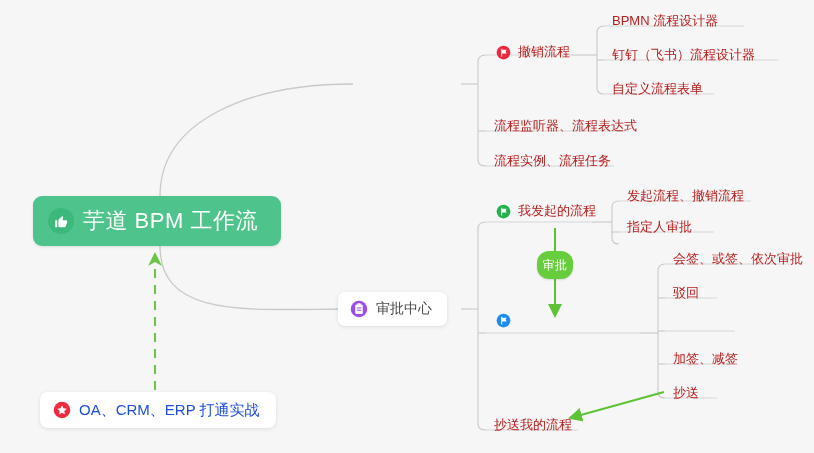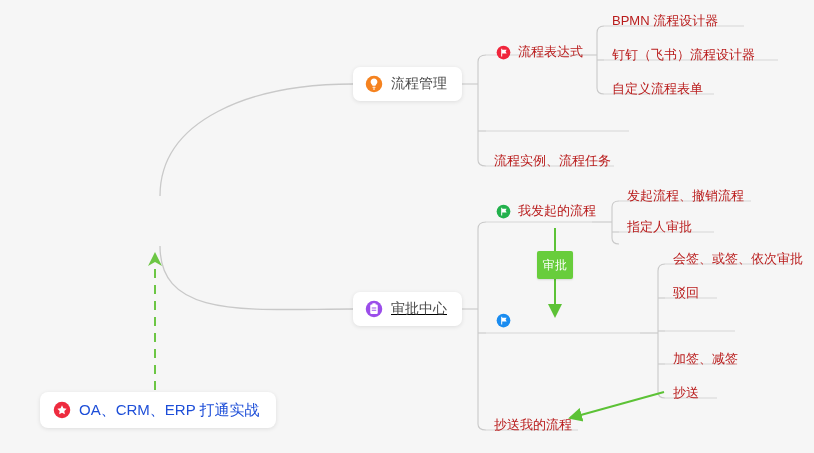--- a/index.html
+++ b/index.html
@@ -60,21 +60,21 @@
     height: 34px;
     box-sizing: border-box;
     white-space: nowrap;
   }
   .branch-card .card-label {
     font-size: 14px;
     color: #4a4a4a;
     margin-left: 8px;
   }
   #branch-process   { left: 353px; top: 67px;  }
-  #branch-approval  { left: 353px; top: 292px; text-decoration: underline; }
+  #branch-approval  { left: 338px; top: 292px; }
 
   
   #note-card {
     left: 40px;
     top: 392px;
     height: 36px;
     border-radius: 8px;
     padding: 0 16px 0 13px;
   }
   #note-card .card-label {
@@ -126,21 +126,21 @@
   }
 
   
   #flow-label {
     position: absolute;
     left: 537px;
     top: 251px;
     width: 36px;
     height: 28px;
     background: #68cd3c;
-    border-radius: 2px;
+    border-radius: 12px;
     display: flex;
     align-items: center;
     justify-content: center;
     box-shadow: 0 1px 2px rgba(0,0,0,0.12);
   }
   #flow-label span {
     color: #ffffff;
     font-size: 12px;
     letter-spacing: 0.5px;
   }
@@ -214,63 +214,63 @@
     <path d="M 665 398 L 717 398" fill="none" stroke="#d6d6d6" stroke-width="1.1"></path>
 
     <path d="M 555 228 L 555 251" fill="none" stroke="#5cc236" stroke-width="2"></path>
     <path d="M 555 279 L 555 316" fill="none" stroke="#5cc236" stroke-width="2" marker-end="url(#ah-green)"></path>
 
     <path d="M 664 392 L 570 418" fill="none" stroke="#5cc236" stroke-width="2" marker-end="url(#ah-green)"></path>
 
     <path d="M 155 390 L 155 256" fill="none" stroke="#6cc644" stroke-width="2" stroke-dasharray="9 7" marker-end="url(#ah-dashed)"></path>
   </svg>
 
+  <div class="root-node">
+    <span class="badge-root">
+      <svg width="15" height="15" viewBox="0 0 24 24" fill="#ffffff">
+        <path d="M2 10h3.2v11H2zM8 21h8.6c1 0 1.9-.6 2.2-1.5l2.1-5.4c.1-.3.1-.5.1-.8v-1.6c0-1-.8-1.8-1.8-1.8h-5.4l.9-4.2v-.3c0-.4-.2-.8-.4-1.1L13.3 3 7.6 8.8c-.4.4-.6.9-.6 1.4v8.9c0 1 .9 1.9 2 1.9z"></path>
+      </svg>
+    </span>
+    <span class="root-label">芋道 BPM 工作流</span>
+  </div>
 
   <div class="branch-card" id="note-card">
     <span class="badge badge-lg">
       <svg width="18" height="18" viewBox="0 0 24 24">
         <circle cx="12" cy="12" r="11" fill="#ee2b3f"></circle>
         <path d="M12 5.6l1.9 4 4.3.6-3.1 3 .7 4.3-3.8-2-3.8 2 .7-4.3-3.1-3 4.3-.6z" fill="#ffffff"></path>
       </svg>
     </span>
     <span class="card-label">OA、CRM、ERP 打通实战</span>
   </div>
 
-  <div class="branch-card" id="branch-process">
-    <span class="badge badge-lg">
-      <svg width="18" height="18" viewBox="0 0 24 24">
-        <circle cx="12" cy="12" r="11" fill="#f5821f"></circle>
-        <path d="M12 4.6c-2.5 0-4.5 2-4.5 4.5 0 1.8 1 2.8 1.8 3.8.4.5.6.9.7 1.4h4c.1-.5.3-.9.7-1.4.8-1 1.8-2 1.8-3.8 0-2.5-2-4.5-4.5-4.5z" fill="#ffffff"></path>
-        <rect x="10" y="15.6" width="4" height="1.5" rx="0.7" fill="#ffffff"></rect>
-        <rect x="10.5" y="18" width="3" height="1.4" rx="0.7" fill="#ffffff"></rect>
-      </svg>
-    </span>
-    <span class="card-label">流程管理</span>
-  </div>
 
   <div class="topic with-icon" style="left:488px; top:44px;">
     <span class="badge">
       <svg width="15" height="15" viewBox="0 0 24 24">
         <circle cx="12" cy="12" r="11" fill="#f0263c"></circle>
         <path d="M8.3 5.8v12.4h1.6v-4.6h7.2l-1.8-3.1 1.8-3.1H9.9V5.8z" fill="#ffffff"></path>
       </svg>
     </span>
-    <span class="topic-text">流程表达式</span>
+    <span class="topic-text">撤销流程</span>
   </div>
 
   <div class="topic" style="left:604px; top:13px;">
     <span class="topic-text">BPMN 流程设计器</span>
   </div>
   <div class="topic" style="left:604px; top:81px;">
     <span class="topic-text">自定义流程表单</span>
   </div>
   <div class="topic" style="left:604px; top:47px;">
     <span class="topic-text">钉钉（飞书）流程设计器</span>
   </div>
 
+  <div class="topic" style="left:486px; top:118px;">
+    <span class="topic-text">流程监听器、流程表达式</span>
+  </div>
   <div class="topic" style="left:486px; top:153px;">
     <span class="topic-text">流程实例、流程任务</span>
   </div>
 
   <div class="branch-card" id="branch-approval">
     <span class="badge badge-lg">
       <svg width="18" height="18" viewBox="0 0 24 24">
         <circle cx="12" cy="12" r="11" fill="#9b4dea"></circle>
         <rect x="7" y="6" width="10" height="12.5" rx="1.6" fill="#ffffff"></rect>
         <rect x="9.6" y="4.3" width="4.8" height="2.6" rx="1.1" fill="#ffffff"></rect>

